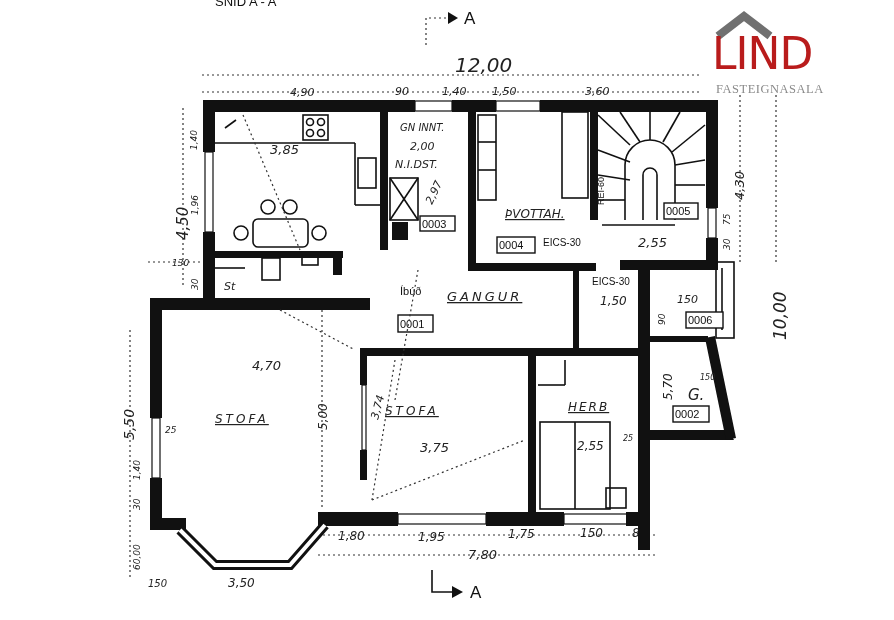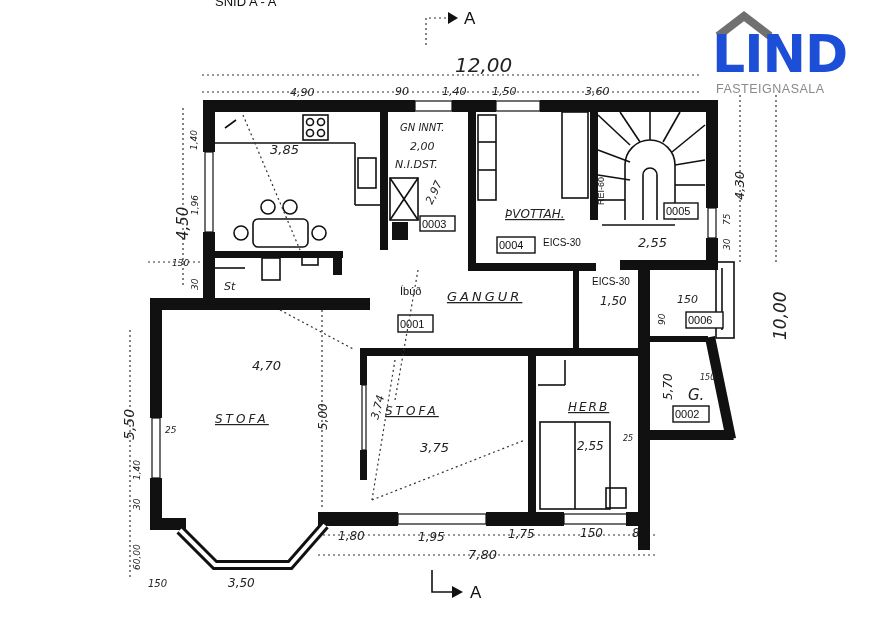--- a/index.html
+++ b/index.html
@@ -6,22 +6,22 @@
   body{width:894px;height:620px;overflow:hidden;position:relative;font-family:"DejaVu Sans",sans-serif;}
   #plan{position:absolute;left:0;top:0;width:894px;height:620px;}
   .wall{fill:#111;}
   .thin{stroke:#111;stroke-width:1.6;fill:none;}
   .dot{stroke:#333;stroke-width:1.2;fill:none;stroke-dasharray:2 3;}
   .hand{font-family:"DejaVu Sans",sans-serif;font-style:italic;fill:#222;}
   .lbl{font-family:"Liberation Sans",sans-serif;fill:#111;}
   .box{fill:#fff;stroke:#111;stroke-width:1.4;}
   .win{fill:#fff;stroke:#111;stroke-width:1.2;}
   #logo{position:absolute;left:712px;top:10px;width:150px;height:90px;}
-  #logo-word{position:absolute;left:0;top:18px;font-family:"DejaVu Sans",sans-serif;font-weight:bold;font-size:52px;color:#1d4ed8;letter-spacing:-1px;line-height:52px;}
-  #logo-sub{position:absolute;left:4px;top:72px;font-family:Liberation Sans, sans-serif;font-size:12.5px;color:#8a8a8a;letter-spacing:0.5px;}
+  #logo-word{position:absolute;left:0;top:18px;font-family:"DejaVu Sans",sans-serif;font-weight:normal;font-size:44px;color:#b91c1c;letter-spacing:-1px;line-height:52px;}
+  #logo-sub{position:absolute;left:4px;top:72px;font-family:Liberation Serif, serif;font-size:12.5px;color:#8a8a8a;letter-spacing:0.5px;}
   #logo-roof{position:absolute;left:2px;top:0px;}
 </style>
 </head>
 <body>
 
 <svg id="plan" viewBox="0 0 894 620" xmlns="http://www.w3.org/2000/svg">
 
   <text class="lbl" x="215" y="6" font-size="13" fill="#444">SNID A - A</text>
 
   <g>

